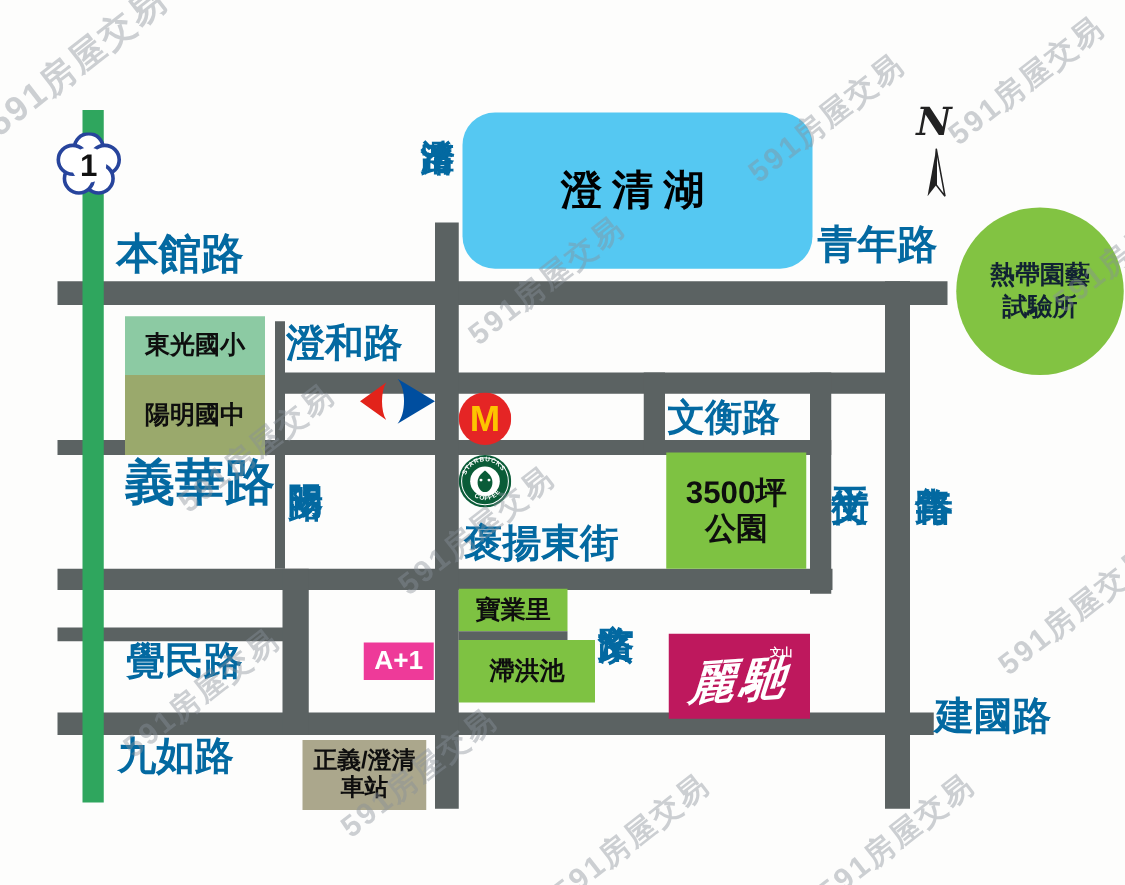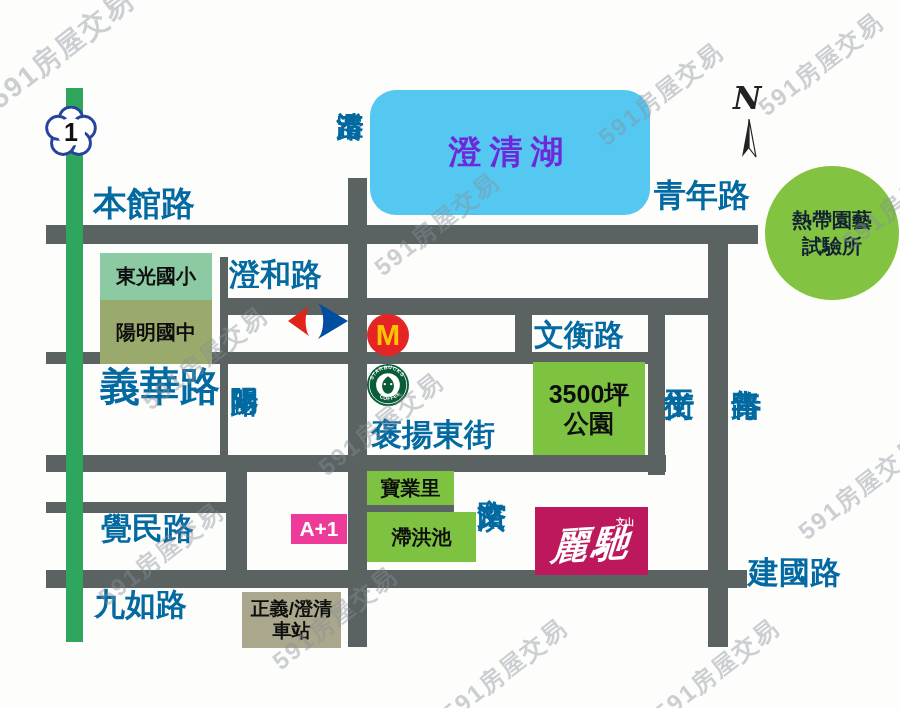--- a/index.html
+++ b/index.html
@@ -9,21 +9,21 @@
   .hwy{position:absolute;background:#2fa65e;z-index:2;}
   .lbl{position:absolute;font-weight:700;color:#0369a1;line-height:1.04;white-space:nowrap;z-index:4;}
   .vlbl{writing-mode:vertical-rl;text-orientation:upright;letter-spacing:1px;}
   .box{position:absolute;display:flex;flex-direction:column;align-items:center;justify-content:center;
        font-weight:700;color:#0e0e0e;text-align:center;z-index:3;line-height:1.15;}
   .wm{position:absolute;font-weight:700;color:rgba(135,143,153,.42);transform:rotate(-38deg);
       transform-origin:left top;font-size:24px;letter-spacing:2px;white-space:nowrap;z-index:6;pointer-events:none;}
   .logo{position:absolute;z-index:5;}
   #lake{position:absolute;left:370px;top:90px;width:280px;height:125px;background:#55c8f2;
         border-radius:26px;display:flex;align-items:center;justify-content:center;z-index:2;}
-  #lake .lake-label{font-size:33px;font-weight:800;letter-spacing:8px;color:#6d28d9;}
+  #lake .lake-label{font-size:33px;font-weight:800;letter-spacing:8px;color:#000000;}
   #tropical{position:absolute;left:765px;top:166px;width:134px;height:134px;border-radius:50%;
             background:#82c342;display:flex;flex-direction:column;align-items:center;justify-content:center;
             font-weight:700;color:#123;z-index:2;font-size:20px;line-height:1.3;}
   #compass-n{position:absolute;left:733px;top:80px;font-family:"DejaVu Serif","Liberation Serif",serif;
              font-style:italic;font-weight:700;font-size:31px;color:#222;z-index:4;}
   #lichi-box{background:#be185d;margin-top:36px;}
   #lichi-box .brand-small{font-size:9px;color:#fff;align-self:flex-end;margin-right:14px;margin-bottom:-4px;font-weight:700;}
   #lichi-box .brand-big{font-family:"DejaVu Serif","Liberation Serif",serif;font-style:italic;
              font-size:37px;font-weight:800;color:#fff;transform:skewX(-8deg) rotate(-4deg);letter-spacing:4px;}
   .mint{background:#8ccaa3;}  .olive{background:#9aa96c;}

